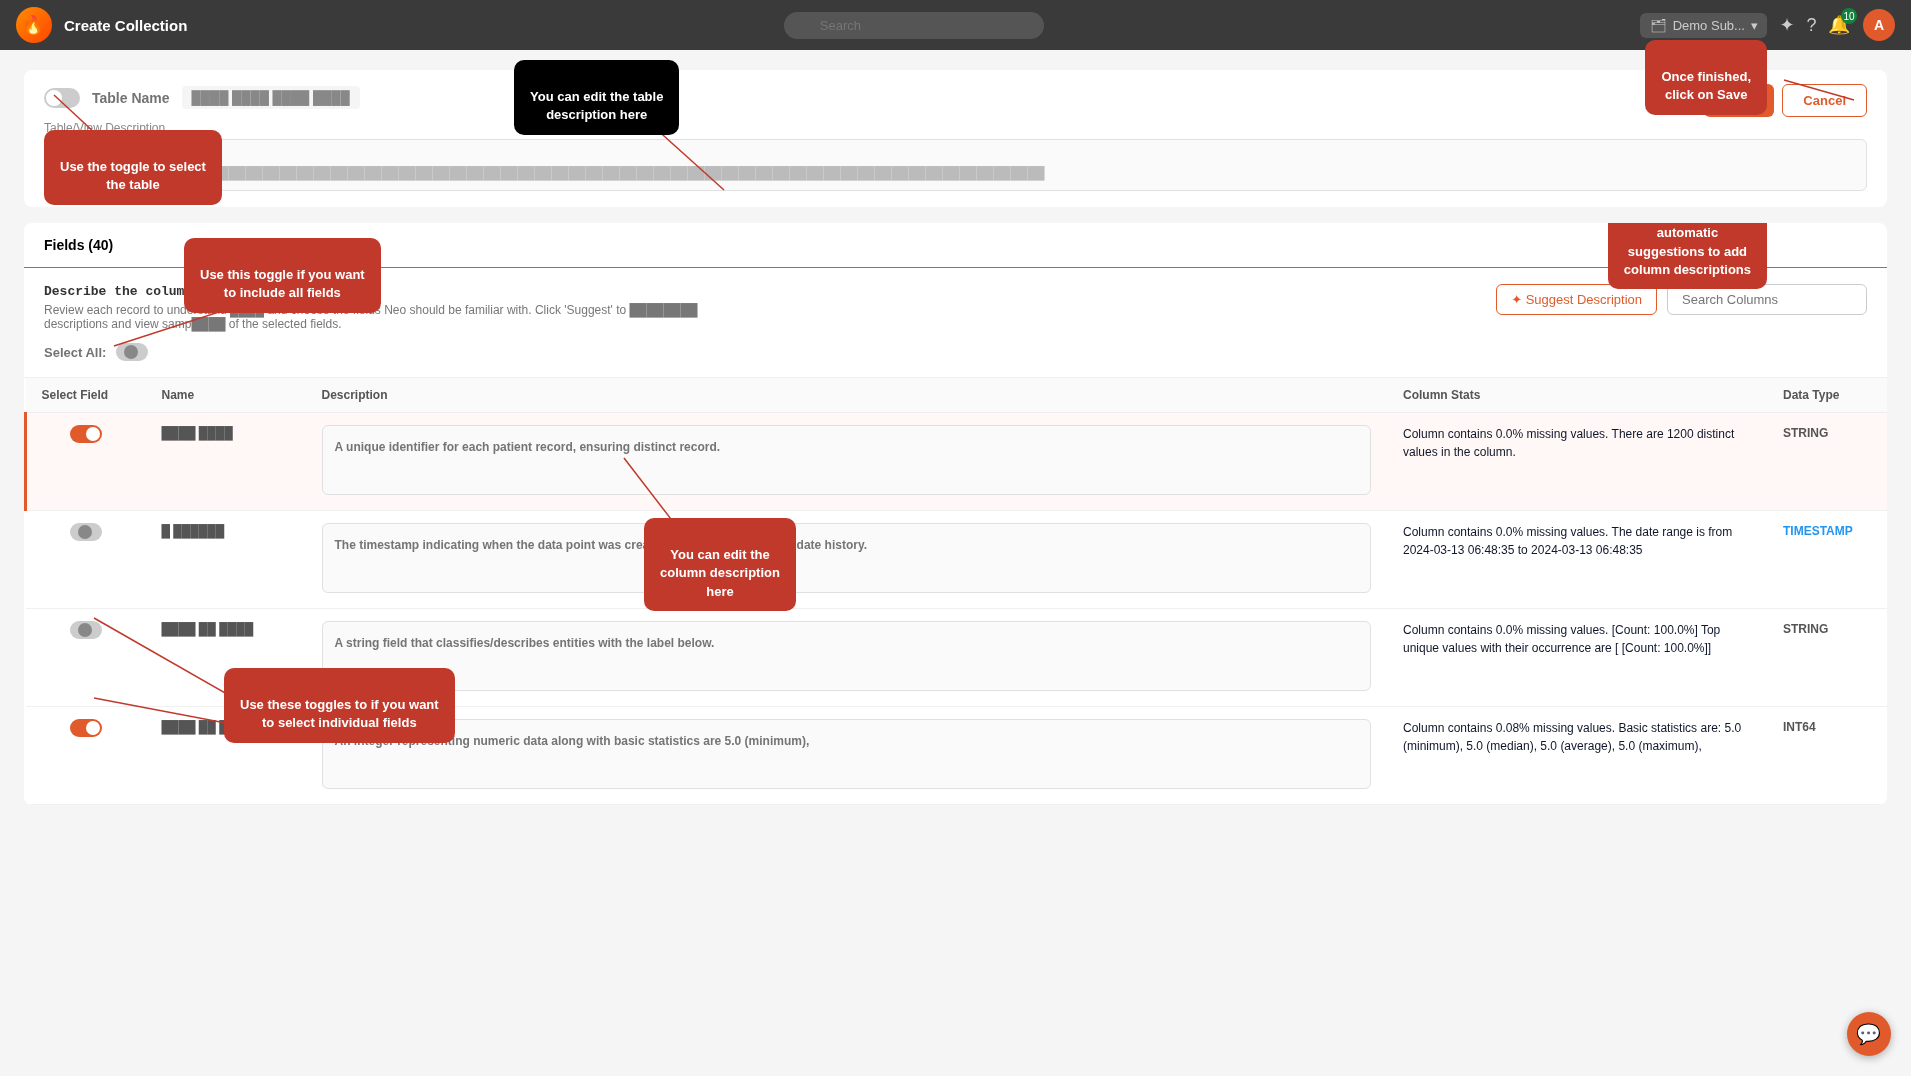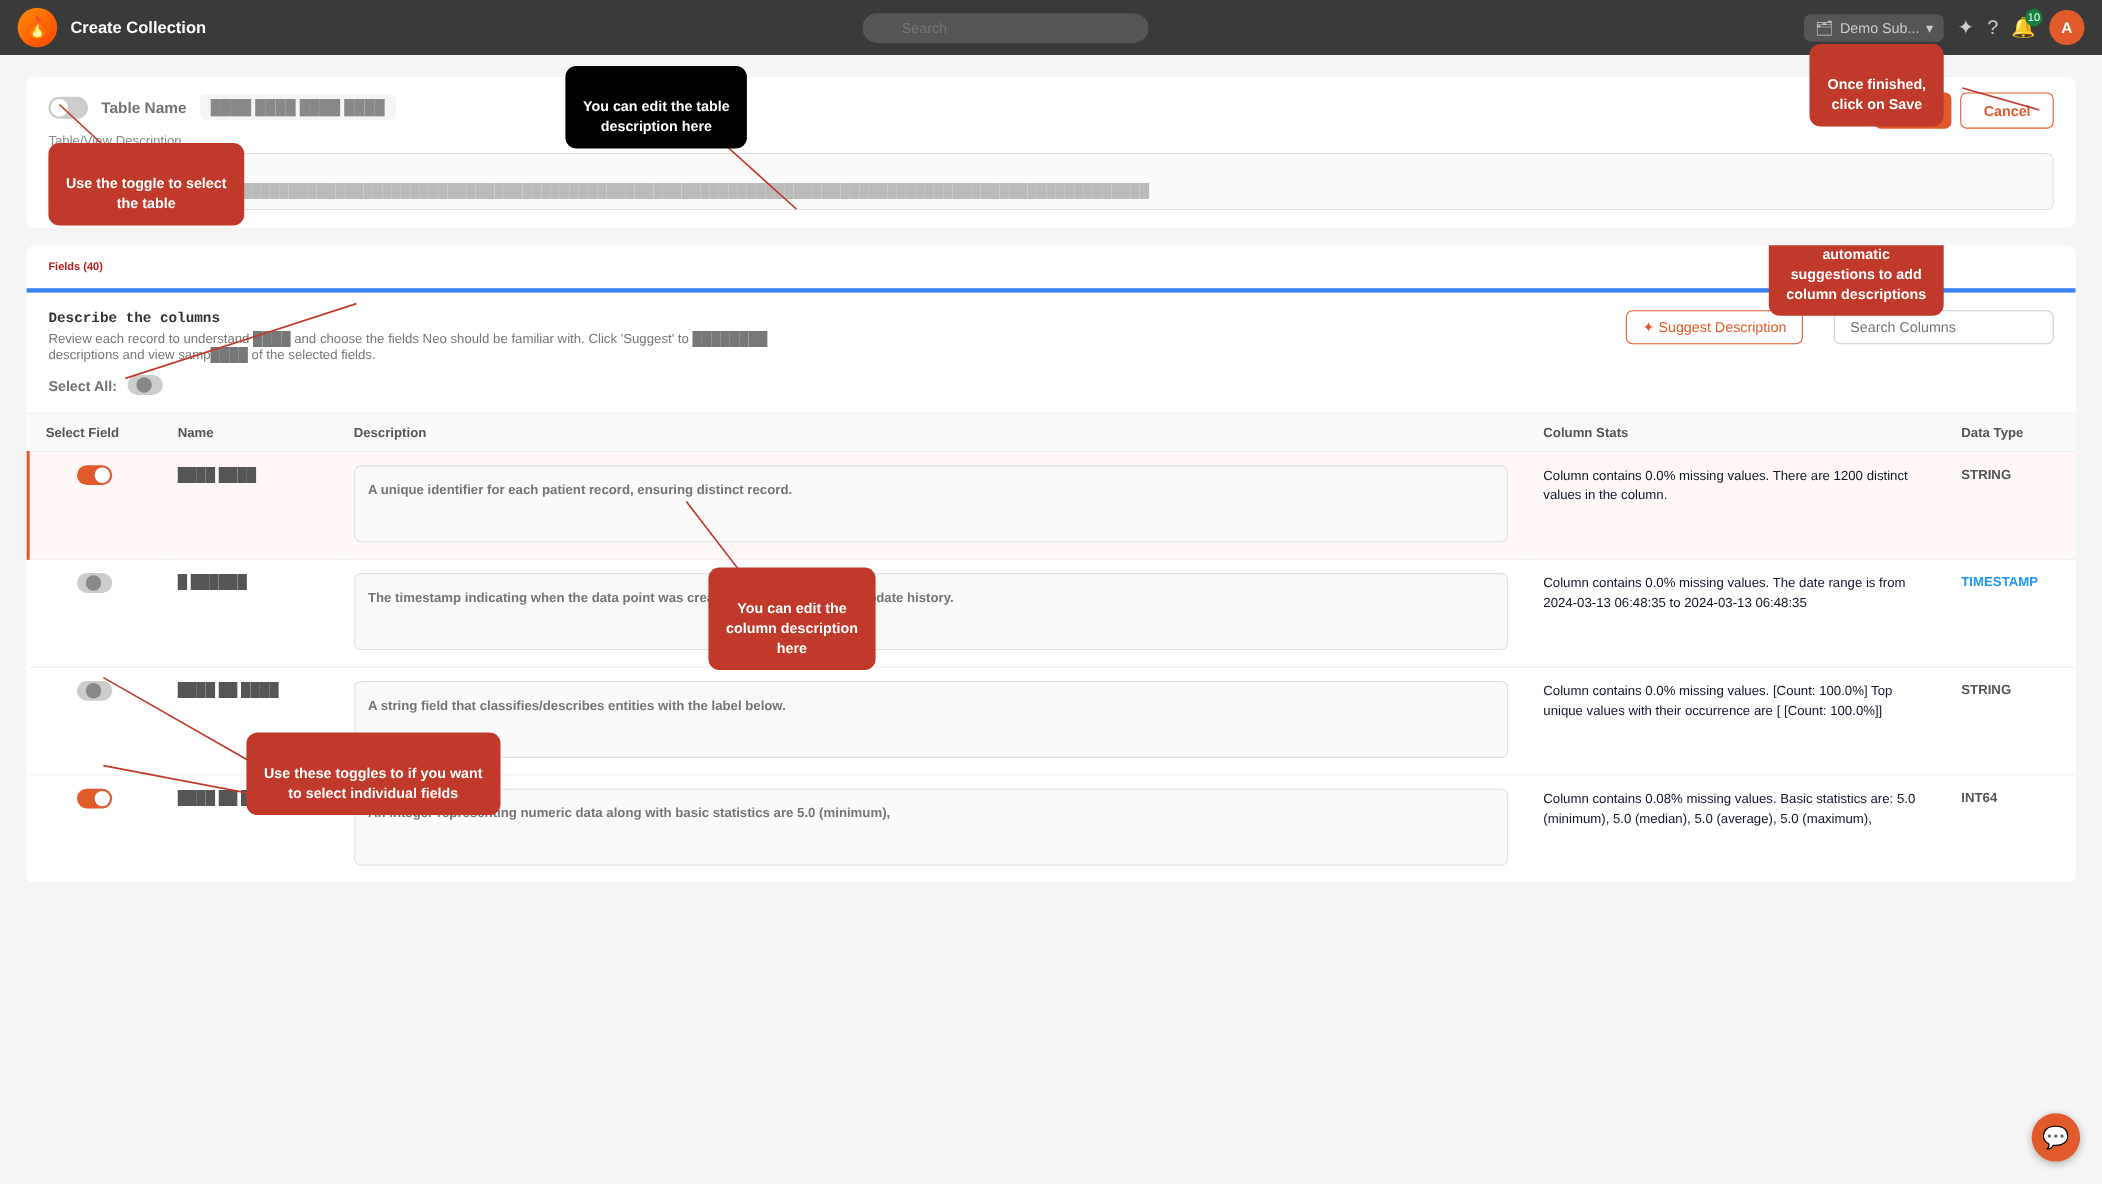--- a/index.html
+++ b/index.html
@@ -104,22 +104,22 @@
     }
 
     .desc-label { font-size: 12px; color: #888; margin-bottom: 4px; }
 
     
     .fields-section {
       background: white; border-radius: 8px; padding: 0;
       overflow: hidden;
     }
     .fields-header {
-      padding: 14px 20px; border-bottom: 4px solid #3b82f6;
-      font-size: 10px; font-weight: 600; color: #b91c1c;
+      padding: 14px 20px; border-bottom: 1px solid #3b82f6;
+      font-size: 14px; font-weight: 600; color: #000000;
     }
 
     .describe-columns-section {
       padding: 16px 20px;
       border-bottom: 1px solid #eee;
       position: relative;
     }
     .describe-title { font-size: 13px; font-weight: 700; color: #333; margin-bottom: 4px; font-family: Liberation Mono, monospace; }
     .describe-subtitle { font-size: 12px; color: #777; max-width: 700px; }
 
@@ -314,25 +314,29 @@
 
       <div class="describe-columns-section" style="position:relative;">
         <div class="describe-title">Describe the columns</div>
         <div class="describe-subtitle">Review each record to understand ████ and choose the fields Neo should be familiar with. Click 'Suggest' to ████████ descriptions and view samp████ of the selected fields.</div>
 
         <div class="select-all-row">
           <span class="select-all-label">Select All:</span>
           <div class="toggle-sm half"></div>
         </div>
 
+        <div class="ann-box" style="left:160px; top:-30px; background:#c0392b; white-space:pre-line;">
+          <span>Use this toggle if you want
+to include all fields</span>
+        </div>
         <svg style="position:absolute;top:0;left:0;width:600px;height:120px;pointer-events:none;overflow:visible;">
           <line x1="300" y1="10" x2="90" y2="78" stroke="#c0392b" stroke-width="1.5"></line>
         </svg>
 
-        <div style="position:absolute; right:20px; top:16px; display:flex; align-items:center; gap:28px;">
+        <div style="position:absolute; right:20px; top:16px; display:flex; align-items:center; gap:10px;">
           <button class="suggest-btn">✦ Suggest Description</button>
           <input class="search-columns-input" type="text" placeholder="Search Columns" style="">
         </div>
 
         <div class="ann-box" style="right:120px; top:-90px; background:#c0392b; white-space:pre-line; text-align:center;">
           <span>You can use
 automatic
 suggestions to add
 column descriptions</span>
         </div>

